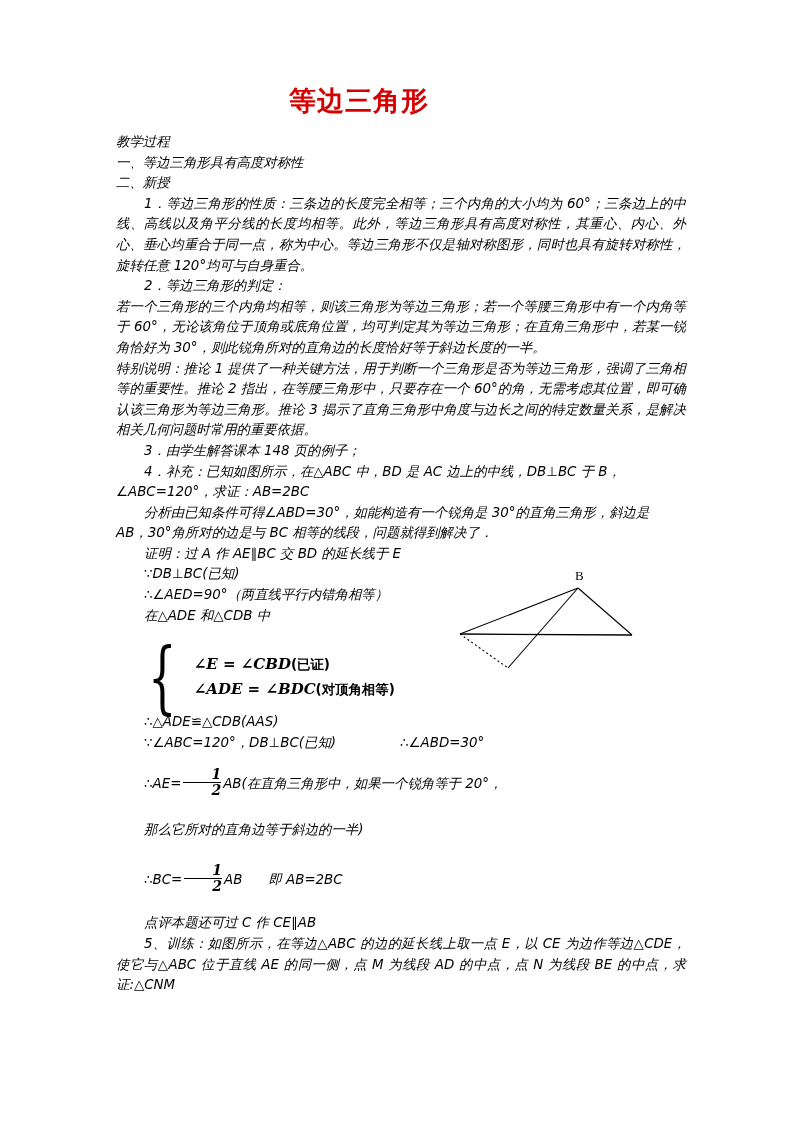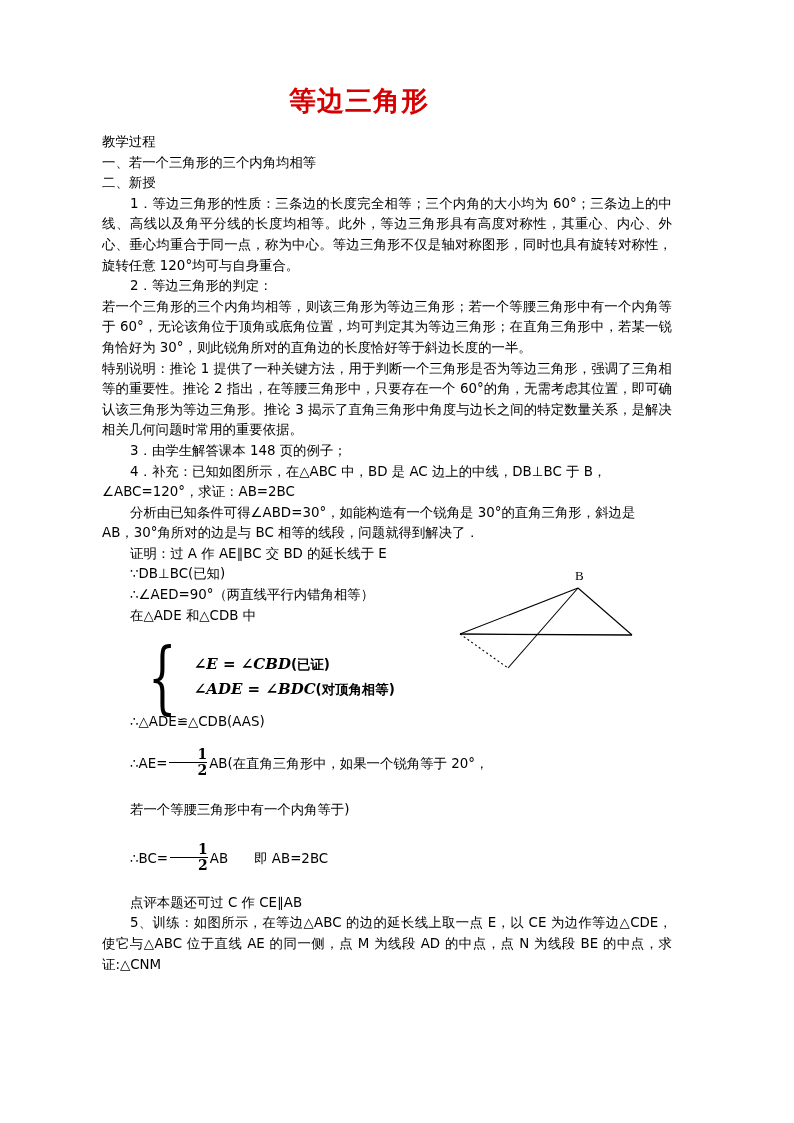--- a/index.html
+++ b/index.html
@@ -31,23 +31,24 @@
     font-family: "DejaVu Serif", "Liberation Serif", serif;
     font-weight: bold;
     font-size: 27px;
     letter-spacing: 1px;
     color: #d60000;
     line-height: 1.1;
   }
   
   .body-block {
     position: absolute;
-    left: 102px;
+    left: 116px;
     top: 132px;
     width: 570px;
+    font-style: italic;
   }
   .ln {
     font-size: 13.4px;
     line-height: 20.6px;
     white-space: pre-wrap;
     word-break: break-all;
     font-family: "DejaVu Sans", "Liberation Sans", sans-serif;
   }
   .para {
     font-size: 13.4px;
@@ -120,21 +121,21 @@
 </head>
 <body>
 
 <div class="page">
 
   <div class="doc-title">等边三角形</div>
 
   <div class="body-block">
 
     <div class="ln">教学过程</div>
-    <div class="ln">一、若一个三角形的三个内角均相等</div>
+    <div class="ln">一、等边三角形具有高度对称性</div>
     <div class="ln">二、新授</div>
 
     <p class="para indent2">1．等边三角形的性质：三条边的长度完全相等；三个内角的大小均为 60°；三条边上的中线、高线以及角平分线的长度均相等。此外，等边三角形具有高度对称性，其重心、内心、外心、垂心均重合于同一点，称为中心。等边三角形不仅是轴对称图形，同时也具有旋转对称性，旋转任意 120°均可与自身重合。</p>
 
     <div class="ln" style="text-indent:28px">2．等边三角形的判定：</div>
     <p class="para">若一个三角形的三个内角均相等，则该三角形为等边三角形；若一个等腰三角形中有一个内角等于 60°，无论该角位于顶角或底角位置，均可判定其为等边三角形；在直角三角形中，若某一锐角恰好为 30°，则此锐角所对的直角边的长度恰好等于斜边长度的一半。</p>
 
     <p class="para">特别说明：推论 1 提供了一种关键方法，用于判断一个三角形是否为等边三角形，强调了三角相等的重要性。推论 2 指出，在等腰三角形中，只要存在一个 60°的角，无需考虑其位置，即可确认该三角形为等边三角形。推论 3 揭示了直角三角形中角度与边长之间的特定数量关系，是解决相关几何问题时常用的重要依据。</p>
 
     <div class="ln" style="text-indent:28px">3．由学生解答课本 148 页的例子；</div>
@@ -145,28 +146,29 @@
     <div class="ln">AB，30°角所对的边是与 BC 相等的线段，问题就得到解决了．</div>
 
     <div class="ln" style="text-indent:28px">证明：过 A 作 AE∥BC 交 BD 的延长线于 E</div>
     <div class="ln" style="text-indent:28px">∵DB⊥BC(已知)</div>
     <div class="ln" style="text-indent:28px">∴∠AED=90°（两直线平行内错角相等）</div>
     <div class="ln" style="text-indent:28px">在△ADE 和△CDB 中</div>
 
     <div style="height:86px"></div>
 
     <div class="ln" style="text-indent:28px">∴△ADE≌△CDB(AAS)</div>
+    <div class="ln" style="text-indent:28px"><span>∵∠ABC=120°，DB⊥BC(已知)</span><span style="display:inline-block;width:64px"></span><span>∴∠ABD=30°</span></div>
 
     <div style="height:14px"></div>
 
     <div class="ln" style="text-indent:28px"><span>∴AE=</span><span class="frac"><span class="num">1</span><span class="den">2</span></span><span>AB(在直角三角形中，如果一个锐角等于 20°，</span></div>
 
     <div style="height:22px"></div>
 
-    <div class="ln" style="text-indent:28px">若一个等腰三角形中有一个内角等于)</div>
+    <div class="ln" style="text-indent:28px">那么它所对的直角边等于斜边的一半)</div>
 
     <div style="height:22px"></div>
 
     <div class="ln" style="text-indent:28px"><span>∴BC=</span><span class="frac"><span class="num">1</span><span class="den">2</span></span><span>AB</span><span style="display:inline-block;width:26px"></span><span>即 AB=2BC</span></div>
 
     <div style="height:20px"></div>
 
     <div class="ln" style="text-indent:28px">点评本题还可过 C 作 CE∥AB</div>
     <p class="para indent2">5、训练：如图所示，在等边△ABC 的边的延长线上取一点 E，以 CE 为边作等边△CDE，使它与△ABC 位于直线 AE 的同一侧，点 M 为线段 AD 的中点，点 N 为线段 BE 的中点，求证:△CNM</p>
 

